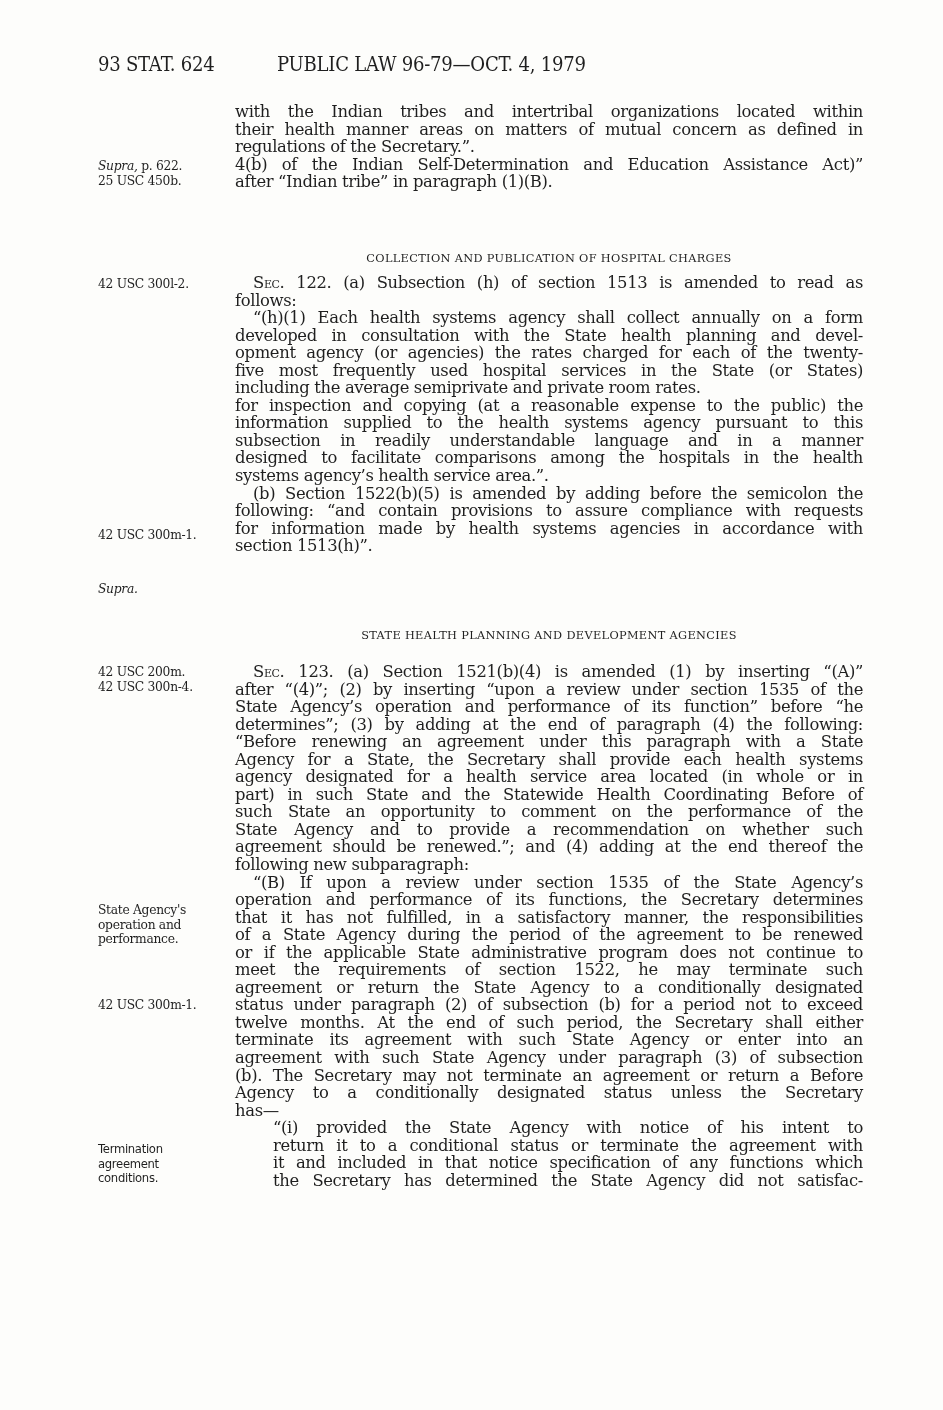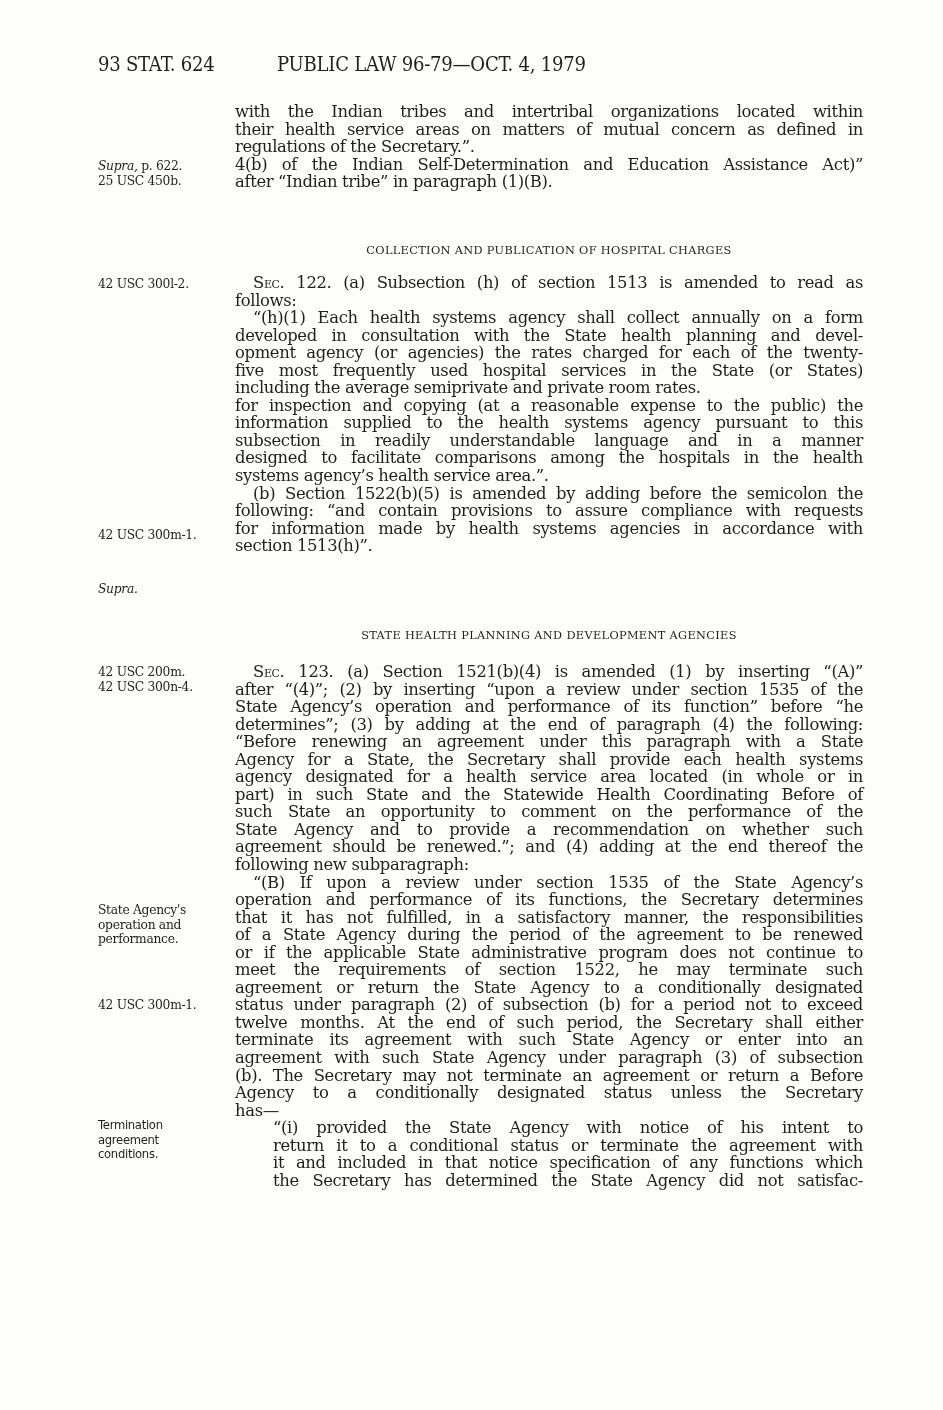--- a/index.html
+++ b/index.html
@@ -14,43 +14,43 @@
   .line {
     font-size: 16.4px; line-height: 17.55px; height: 17.55px; white-space: nowrap;
     text-align: justify; text-align-last: justify; letter-spacing: -0.35px;
   }
   .line.last { text-align-last: left; }
   .line.ind { padding-left: 18px; }
   .line.ind2 { padding-left: 38px; }
   .sc { font-variant: small-caps; }
   .heading { position: absolute; left: 235px; width: 628px; text-align: center; font-size: 11.3px; letter-spacing: 0.35px; white-space: nowrap; }
   .margin-note { position: absolute; left: 98px; width: 130px; font-size: 12.3px; line-height: 14.6px; letter-spacing: -0.3px; }
-  .margin-note.sans { font-family: "DejaVu Sans", "Liberation Sans", sans-serif; font-size: 11.6px; }
+  .margin-note.sans { font-family: "DejaVu Sans", "Liberation Sans", sans-serif; font-size: 11.6px; margin-top: 24px; }
   .it { font-style: italic; }
 </style>
 </head>
 <body>
 
 <div class="hdr" id="hdr-left">93 STAT. 624</div>
 <div class="hdr" id="hdr-center">PUBLIC LAW 96-79—OCT. 4, 1979</div>
 
 <div class="body-col" style="top:103px;">
   <div class="line">with the Indian tribes and intertribal organizations located within</div>
-  <div class="line">their health service areas on matters of mutual concern as defined in</div>
+  <div class="line">their health manner areas on matters of mutual concern as defined in</div>
   <div class="line last">regulations of the Secretary.”.</div>
   <div class="line">4(b) of the Indian Self-Determination and Education Assistance Act)”</div>
   <div class="line last">after “Indian tribe” in paragraph (1)(B).</div>
 </div>
 
 <div class="margin-note" style="top:159px;">
   <div><span class="it">Supra,</span><span> p. 622.</span></div>
   <div>25 USC 450b.</div>
 </div>
 
-<div class="heading" style="top:244px;">COLLECTION AND PUBLICATION OF HOSPITAL CHARGES</div>
+<div class="heading" style="top:252px;">COLLECTION AND PUBLICATION OF HOSPITAL CHARGES</div>
 
 <div class="margin-note" style="top:277px;">42 USC 300l-2.</div>
 
 <div class="body-col" style="top:274px;">
   <div class="line ind"><span class="sc">Sec.</span><span> 122. (a) Subsection (h) of section 1513 is amended to read as</span></div>
   <div class="line last">follows:</div>
   <div class="line ind">“(h)(1) Each health systems agency shall collect annually on a form</div>
   <div class="line">developed in consultation with the State health planning and devel-</div>
   <div class="line">opment agency (or agencies) the rates charged for each of the twenty-</div>
   <div class="line">five most frequently used hospital services in the State (or States)</div>

